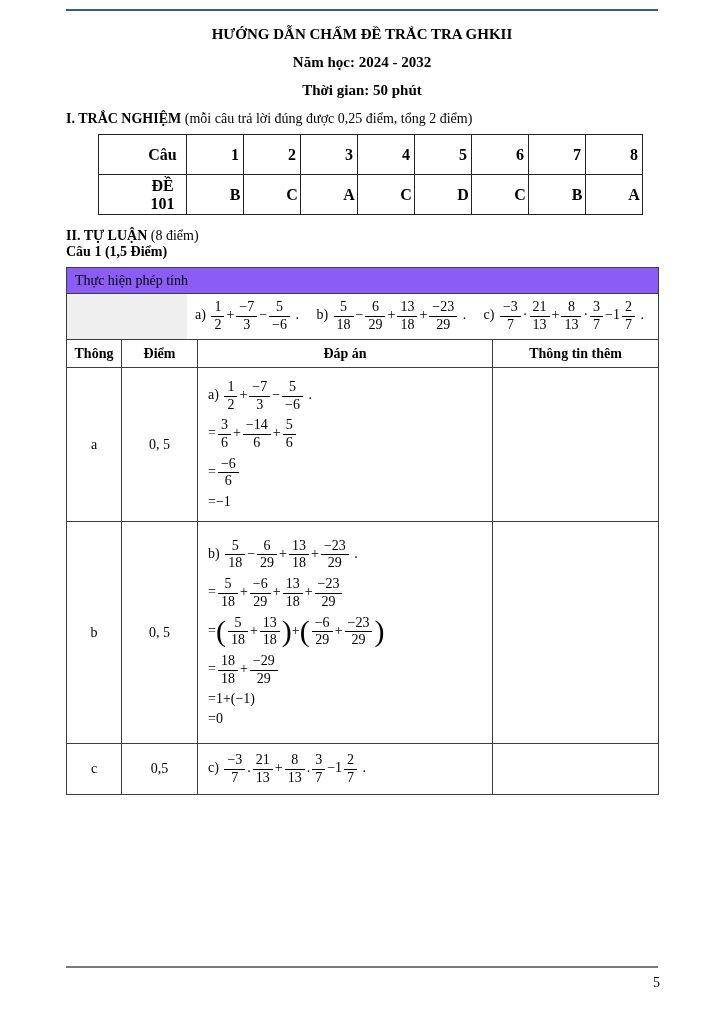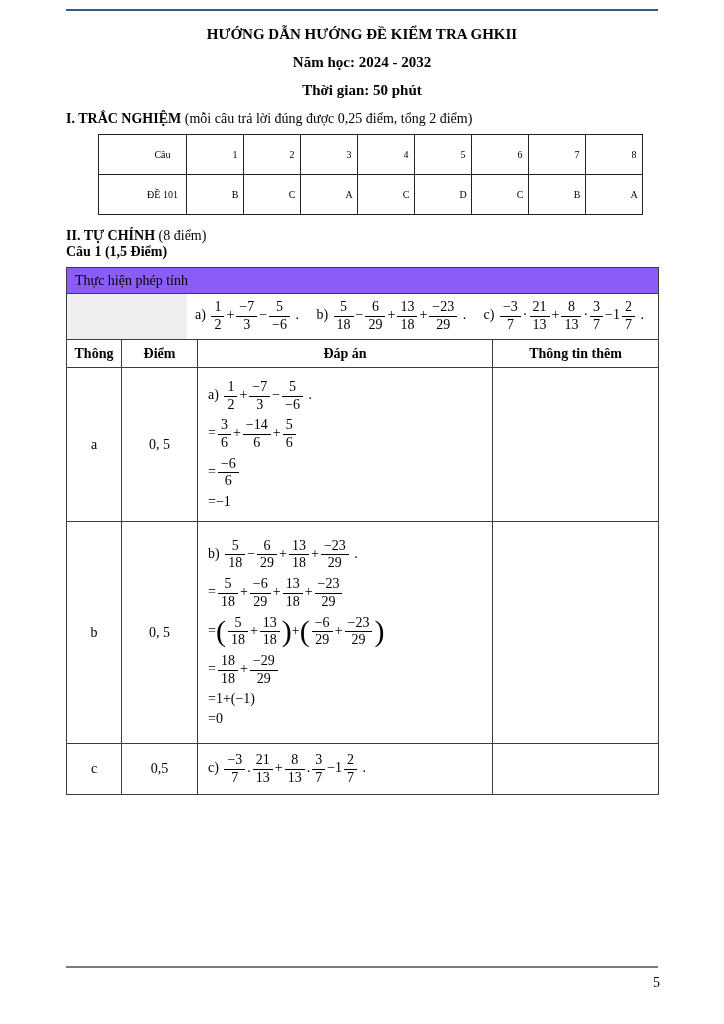--- a/index.html
+++ b/index.html
@@ -36,21 +36,21 @@
   
   .sec-heading { font-size: 14px; margin-top: 11px; }
   .sec-heading .b { font-weight: bold; }
   .q-heading { font-size: 14px; font-weight: bold; }
 
   
   table { border-collapse: collapse; }
   .mc-table { margin: 7px 0 0 32px; table-layout: fixed; }
   .mc-table td {
     border: 1px solid #222; text-align: center; vertical-align: middle;
-    font-weight: normal; font-size: 10px; height: 40px; padding-left: 40px;
+    font-weight: bold; font-size: 16px; height: 40px; padding-left: 40px;
   }
   .mc-table td.lab { width: 88px; }
   .mc-table td.ans { width: 57px; }
 
   
   .gr-table { margin-top: 7px; width: 592px; table-layout: fixed; }
   .gr-table td { border: 1px solid #3c3c3c; font-size: 14px; vertical-align: middle; }
   .gr-table td.prompt-cell { padding: 3px 8px; height: 26px; background: #8b5cf6; }
   .gr-table td.expr-cell { background: #efefef; height: 46px; padding: 0; }
   .expr-strip {
@@ -78,21 +78,21 @@
   .page-num { position: absolute; right: 64px; top: 975px; font-size: 14px; }
 </style>
 </head>
 <body>
 
 <div class="content">
 
   <div class="top-rule"></div>
 
   <div class="titles">
-    <div>HƯỚNG DẪN HƯỚNG ĐỀ KIỂM TRA GHKII</div>
+    <div>HƯỚNG DẪN CHẤM ĐỀ TRẮC TRA GHKII</div>
     <div>Năm học: 2024 - 2032</div>
     <div>Thời gian: 50 phút</div>
   </div>
 
   <div class="sec-heading">
     <span class="b">I. TRẮC NGHIỆM</span><span> (mỗi câu trả lời đúng được 0,25 điểm, tổng 2 điểm)</span>
   </div>
 
   <table class="mc-table">
     <tbody>
@@ -115,21 +115,21 @@
       <td class="ans">C</td>
       <td class="ans">D</td>
       <td class="ans">C</td>
       <td class="ans">B</td>
       <td class="ans">A</td>
     </tr>
   </tbody>
     </table>
 
   <div class="sec-heading" style="margin-top:13px;">
-    <span class="b">II. TỰ CHÍNH</span><span> (8 điểm)</span>
+    <span class="b">II. TỰ LUẬN</span><span> (8 điểm)</span>
   </div>
 
   <div class="q-heading">Câu 1 (1,5 Điểm)</div>
 
   <table class="gr-table">
     <colgroup>
         <col style="width:55px">
         <col style="width:76px">
         <col style="width:295px">
         <col style="width:166px">

